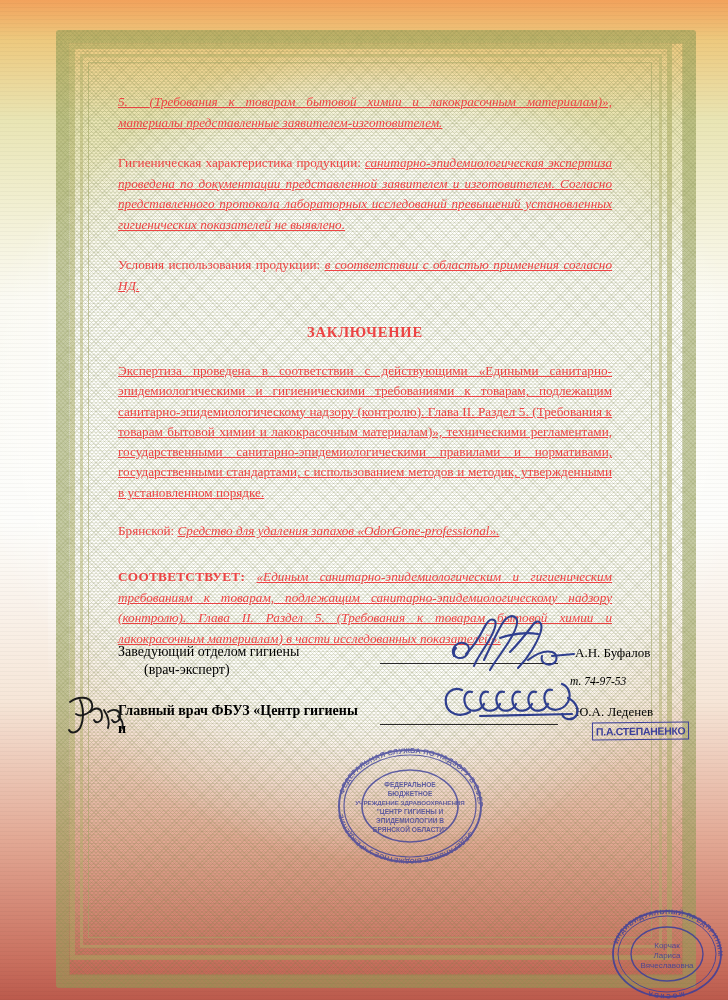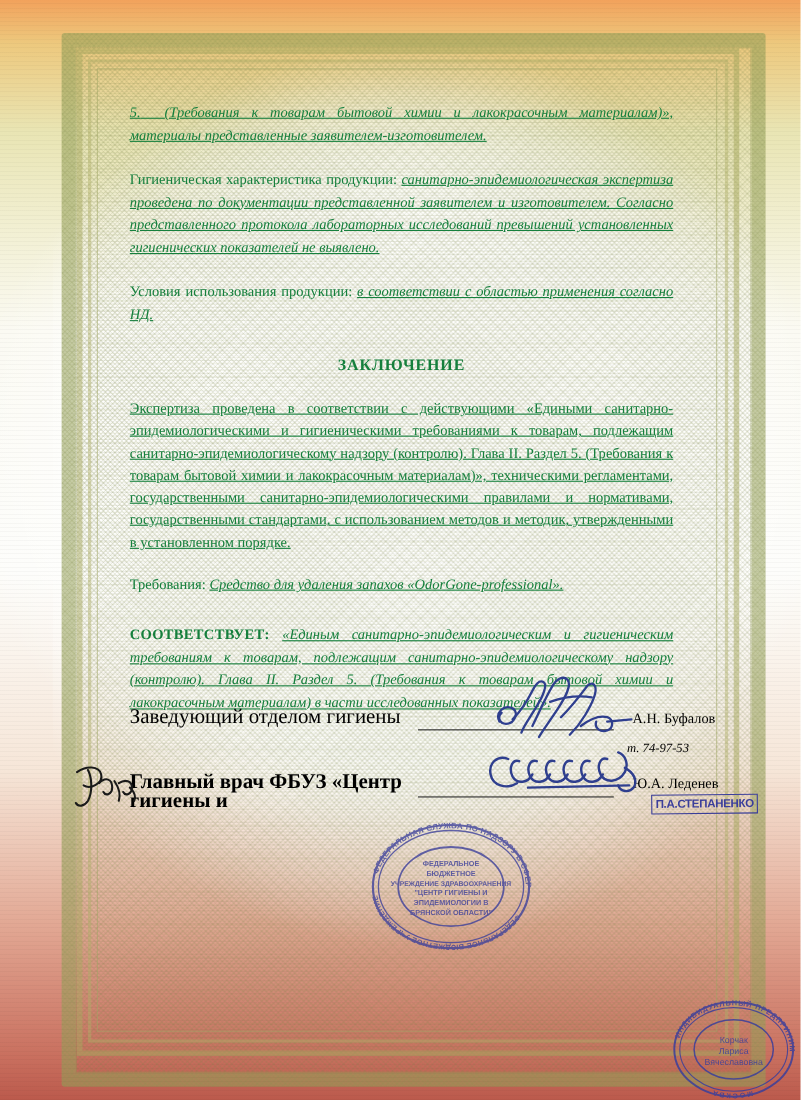--- a/index.html
+++ b/index.html
@@ -86,21 +86,21 @@
     border-width: 1px;
     border-color: rgba(160,165,100,0.55);
   }
 
   
   .content {
     position: absolute;
     left: 118px;
     top: 92px;
     width: 494px;
-    color: #15803d;
+    color: #ef4444;
   }
 
   p.block {
     margin: 0;
     font-size: 13.2px;
     line-height: 20.5px;
     text-align: justify;
     text-justify: inter-word;
   }
   .u { text-decoration: underline; }
@@ -157,21 +157,21 @@
     position: absolute;
     width: 520px;
     left: 118px;
   }
   .sig-row.first { top: 643px; }
   .sig-row.second { top: 702px; }
 
   .sig-title {
     position: absolute;
     left: 0; top: 0;
-    font-size: 19px;
+    font-size: 14px;
     line-height: 18px;
     width: 250px;
   }
   .sig-title.bold { font-weight: bold; }
   .sig-sub {
     display: block;
     padding-left: 26px;
   }
   .sig-sub.nopad { padding-left: 0; }
 
@@ -284,34 +284,35 @@
     <div class="gap-lg"></div>
 
     <p class="section-title">ЗАКЛЮЧЕНИЕ</p>
 
     <div class="gap-md"></div>
 
     <p class="conclusion-body">Экспертиза проведена в соответствии с действующими «Едиными санитарно-эпидемиологическими и гигиеническими требованиями к товарам, подлежащим санитарно-эпидемиологическому надзору (контролю). Глава II. Раздел 5. (Требования к товарам бытовой химии и лакокрасочным материалам)», техническими регламентами, государственными санитарно-эпидемиологическими правилами и нормативами, государственными стандартами, с использованием методов и методик, утвержденными в установленном порядке.</p>
 
     <div class="gap-md"></div>
 
-    <p class="product-line"><span>Требования:</span> <span class="it u">Средство для удаления запахов «OdorGone-professional».</span></p>
+    <p class="product-line"><span>Брянской:</span> <span class="it u">Средство для удаления запахов «OdorGone-professional».</span></p>
 
     <div class="gap-lg"></div>
 
     <p class="complies"><span class="lead">СООТВЕТСТВУЕТ:</span> <span class="body">«Единым санитарно-эпидемиологическим и гигиеническим требованиям к товарам, подлежащим санитарно-эпидемиологическому надзору (контролю). Глава II. Раздел 5. (Требования к товарам бытовой химии и лакокрасочным материалам) в части исследованных показателей».</span></p>
 
     <div class="gap-lg"></div>
 
 
   </div>
 
   <div class="sig-row first">
     <div class="sig-title">
       <span>Заведующий отделом гигиены</span>
+      <span class="sig-sub">(врач-эксперт)</span>
     </div>
     <div class="sig-line"></div>
     <div class="sig-name">А.Н. Буфалов</div>
     <div class="sig-phone">т. 74-97-53</div>
   </div>
 
   <div class="sig-row second">
     <div class="sig-title bold">
       <span>Главный врач ФБУЗ «Центр гигиены и</span>
     </div>

